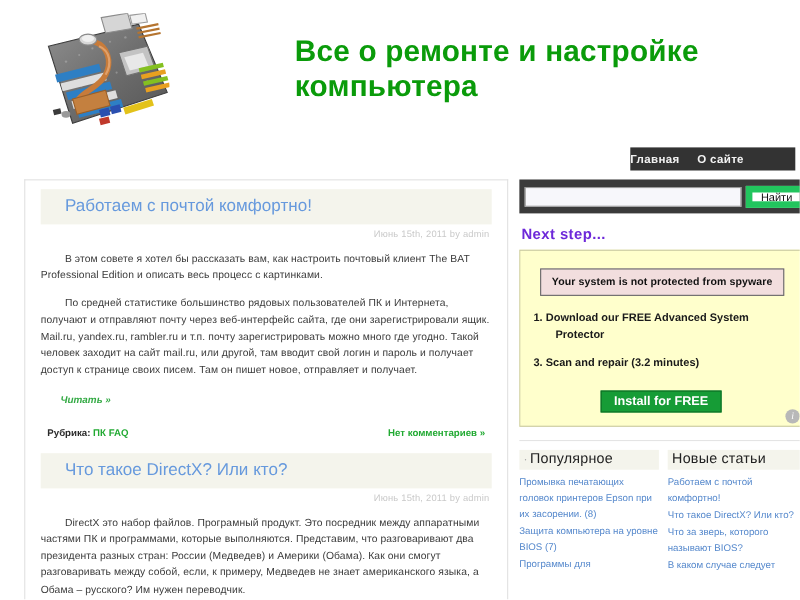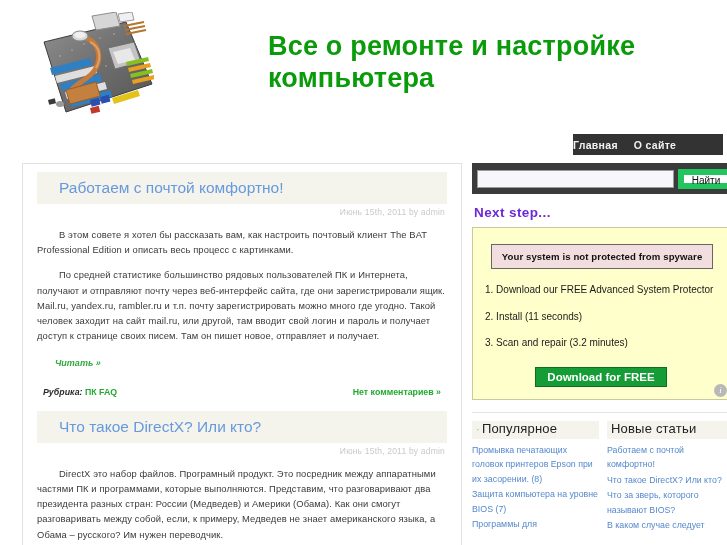--- a/index.html
+++ b/index.html
@@ -120,21 +120,21 @@
   }
   .post-footer {
     display: flex;
     justify-content: space-between;
     align-items: center;
     margin: 17px 6px 0 6px;
     padding-bottom: 6px;
     font-size: 8.8px;
     font-weight: bold;
   }
-  .post-footer .cat-label { color: #2b2b2b; font-style: italic; }
+  .post-footer .cat-label { color: #2b2b2b; }
   .post-footer .cat-link { color: #22aa33; text-decoration: none; }
   .post-footer .comments { color: #22aa33; text-decoration: none; }
 
   
   .searchbar {
     width: 267px; height: 31px;
     background: #3b3b3b;
     display: flex;
     align-items: center;
     padding: 0 5px;
@@ -184,21 +184,21 @@
     font-size: 9.6px;
     font-weight: bold;
     text-align: center;
     padding: 6px 4px;
     margin: 2px 4px 14px 6px;
     letter-spacing: 0.1px;
   }
   .ad-steps { list-style: none; margin: 0; padding: 0; }
   .ad-steps li {
     font-size: 10px;
-    font-weight: normal;
+    font-weight: bold;
     color: #1a1a1a;
     margin-bottom: 12px;
     padding-left: 20px;
     text-indent: -20px;
     line-height: 1.45;
   }
   .ad-btn-row { text-align: center; margin-top: 16px; }
   .ad-btn {
     display: inline-block;
     background: #169c36;
@@ -379,25 +379,24 @@
         <input type="text" placeholder="" style="">
         <button type="submit">Найти</button>
       </form>
 
       <div class="widget-heading">Next step...</div>
 
       <div class="ad-box">
         <div class="ad-alert">Your system is not protected from spyware</div>
         <ul class="ad-steps">
           <li>1. Download our FREE Advanced System Protector</li>
-          <li>2. Install (11 seconds)</li>
           <li>3. Scan and repair (3.2 minutes)</li>
         </ul>
         <div class="ad-btn-row">
-          <button class="ad-btn">Download for FREE</button>
+          <button class="ad-btn">Install for FREE</button>
         </div>
         <div class="ad-info">i</div>
       </div>
 
       <div class="side-lists">
 
         <div class="side-list">
           <h3><span class="bullet">·</span><span>Популярное</span></h3>
           <ul>
             <li>

